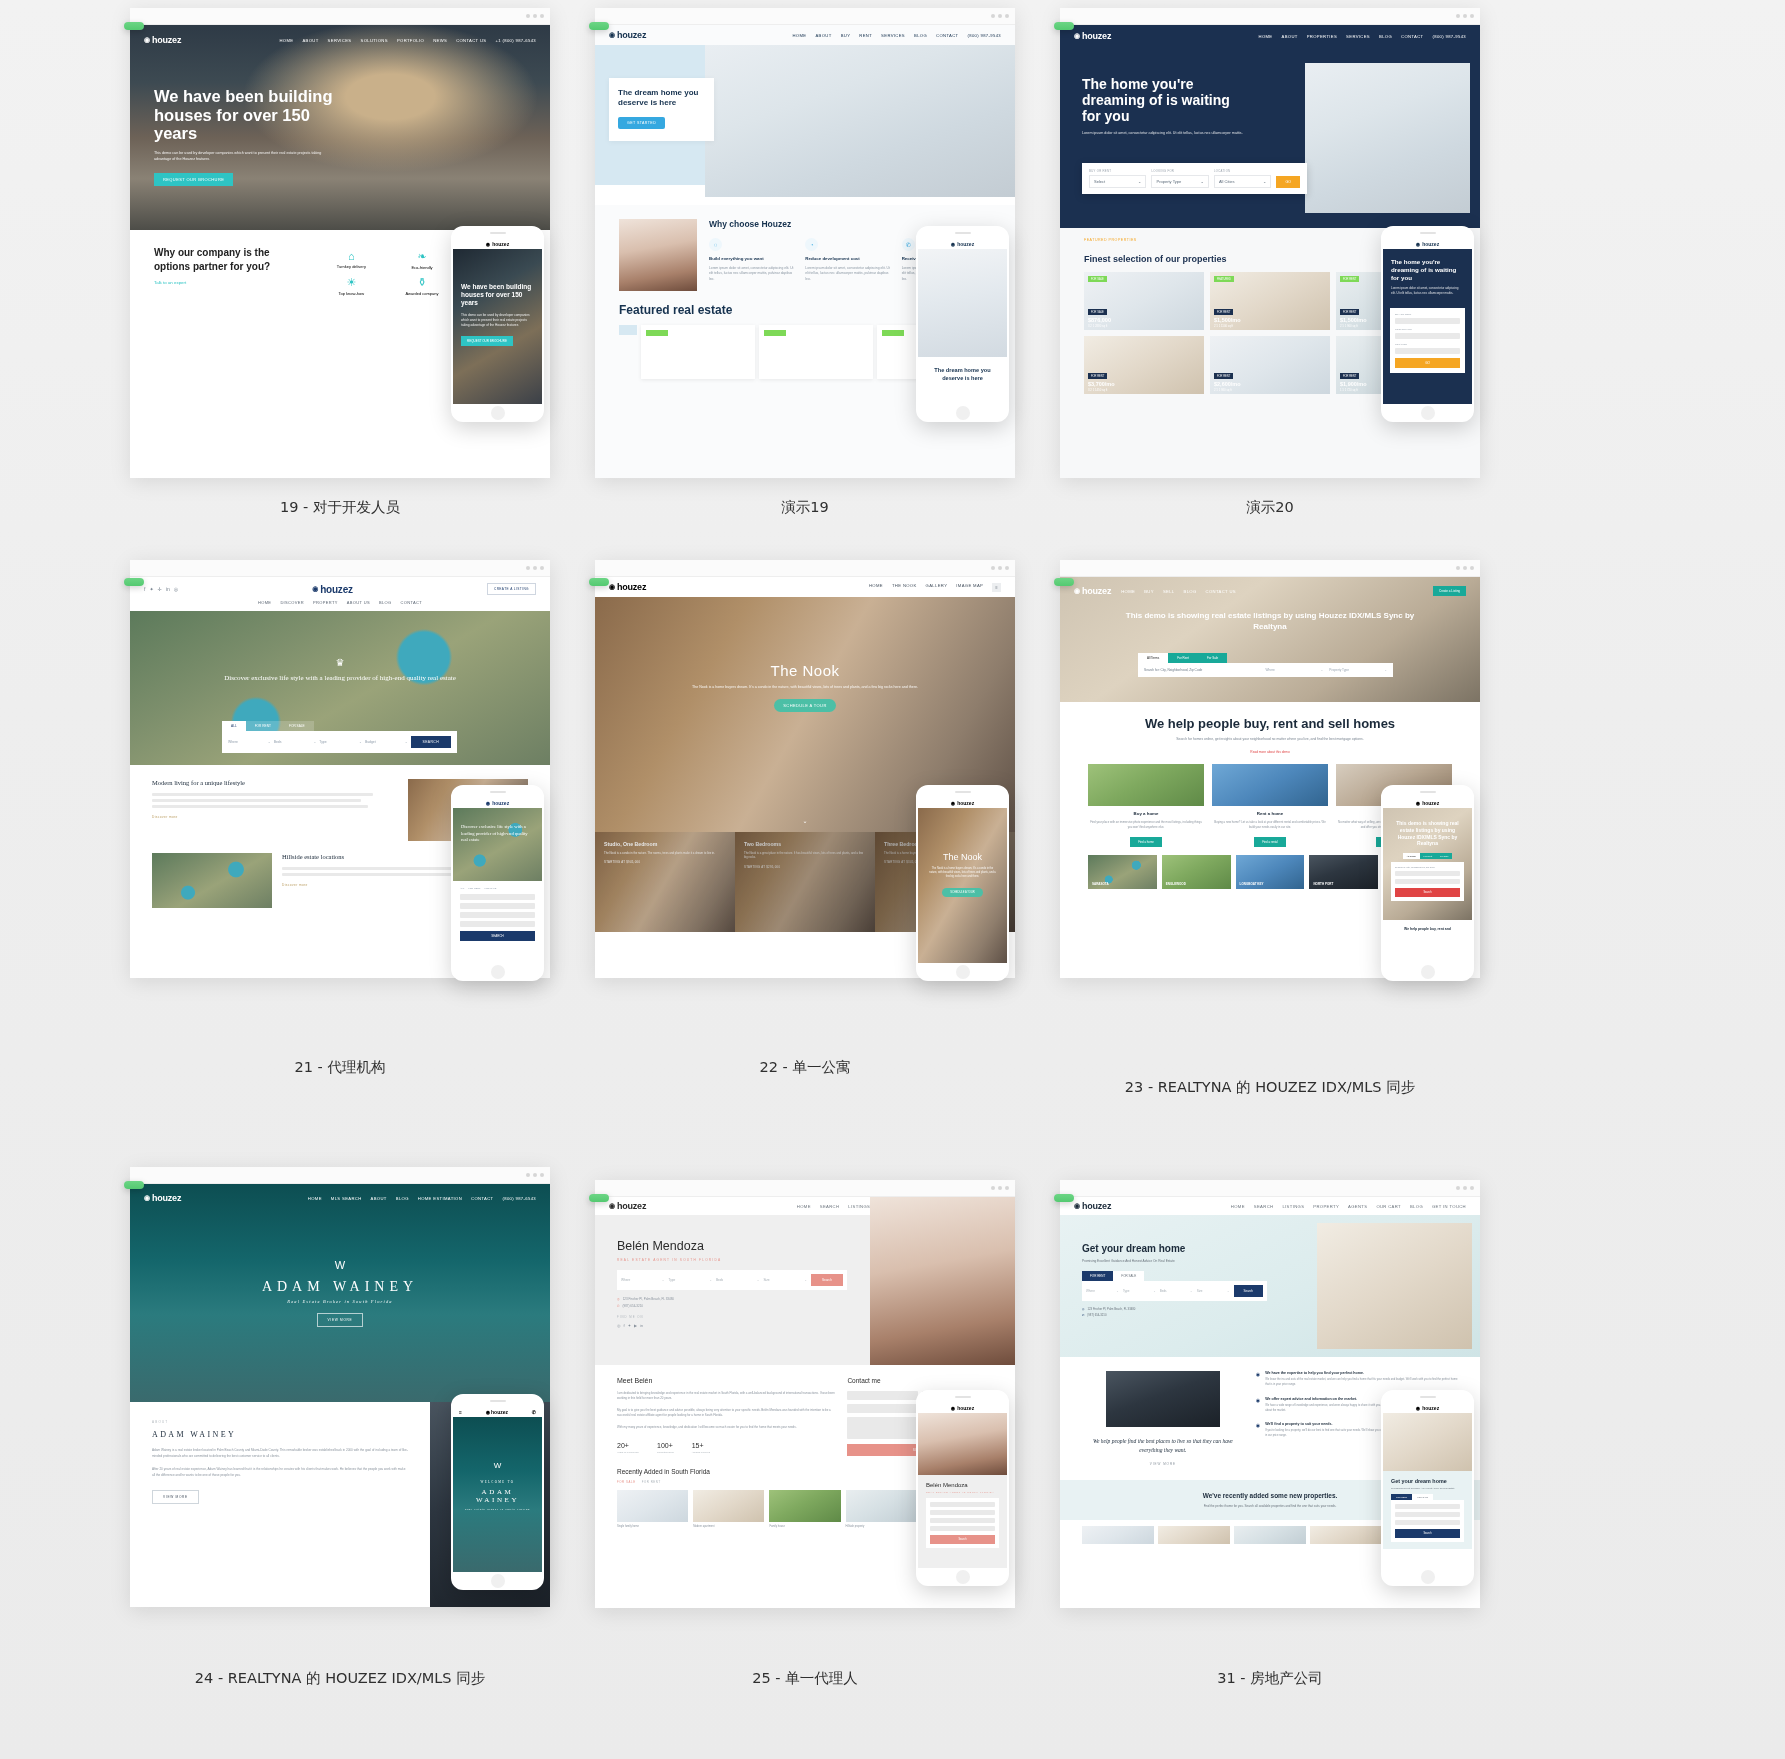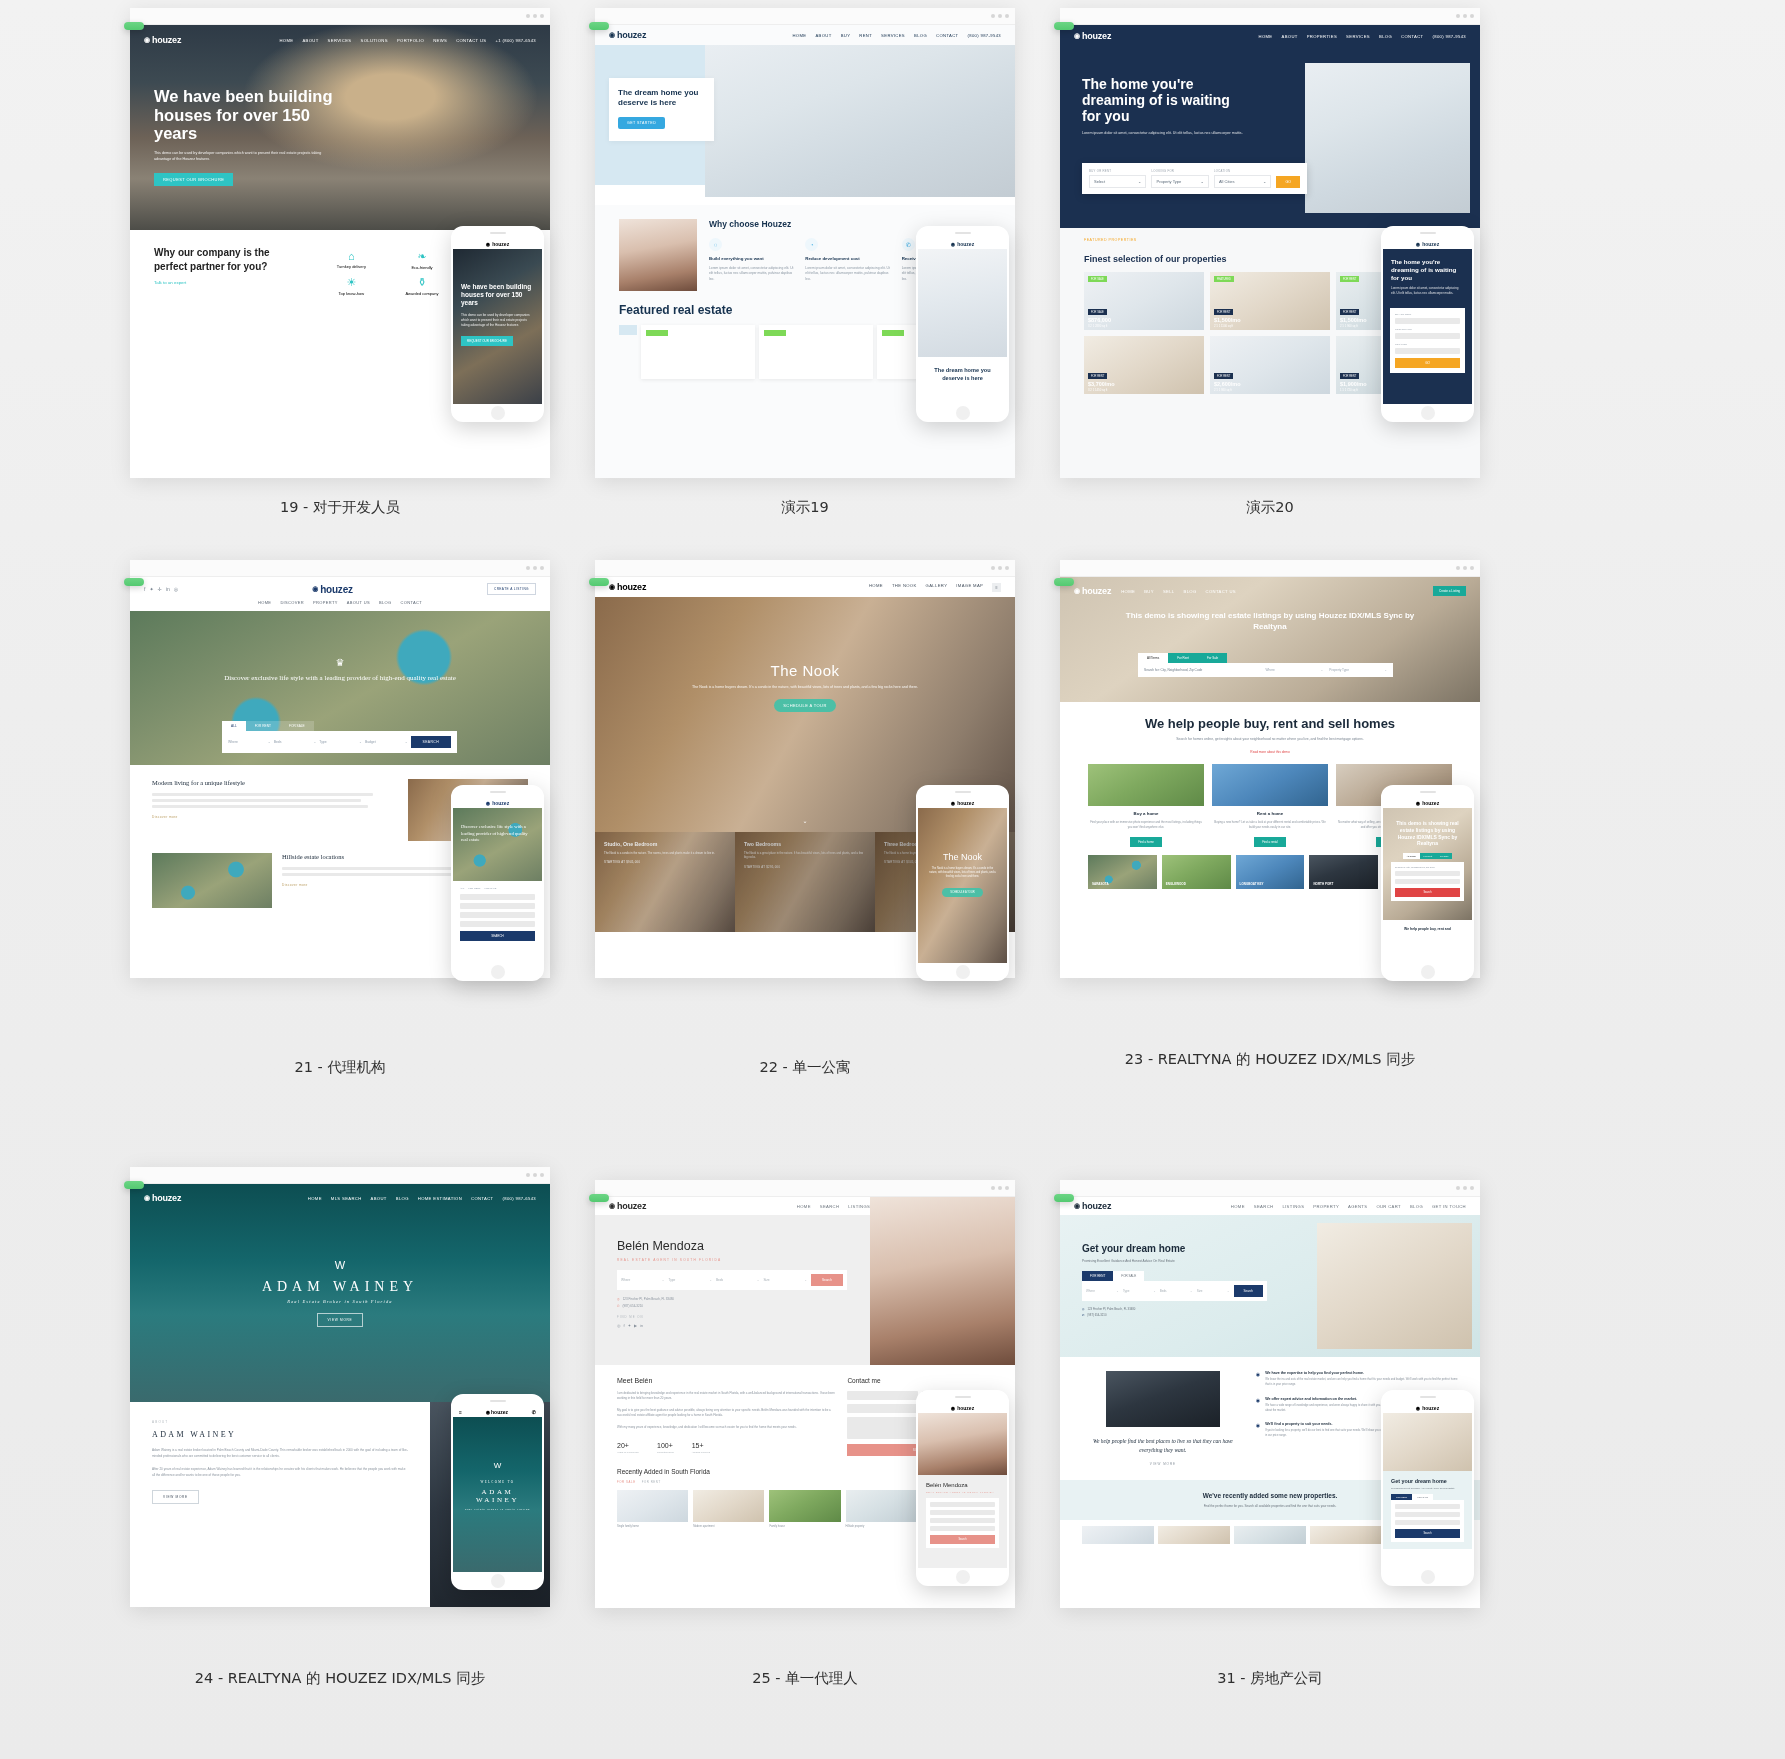--- a/index.html
+++ b/index.html
@@ -129,21 +129,21 @@
             </div>
             <div style="position:absolute;left:24px;top:62px;width:185px;color:#fff;z-index:3">
               <div class="h1" style="font-size:16.5px">We have been building houses for over 150 years</div>
               <div class="ptxt" style="margin-top:8px;opacity:.92">This demo can be used by developer companies which want to present their real estate projects taking advantage of the Houzez features</div>
               <div class="pbtn" style="margin-top:10px;background:#2ec4c4">REQUEST OUR BROCHURE</div>
             </div>
           </div>
 
           <div style="padding:16px 24px 6px;background:#fff;display:flex;gap:14px;">
             <div style="width:150px">
-              <div class="sect-h" style="font-size:10px;color:#222;line-height:1.35">Why our company is the perfect partner for you?</div>
+              <div class="sect-h" style="font-size:10px;color:#222;line-height:1.35">Why our company is the options partner for you?</div>
               <div style="font-size:4.4px;color:#2ec4c4;margin-top:7px">Talk to an expert</div>
             </div>
             <div style="flex:1;display:grid;grid-template-columns:repeat(3,1fr);gap:6px 4px;text-align:center;padding-top:4px">
               <div>
                   <div style="font-size:11px;color:#2ec4c4">⌂</div>
                   <div style="font-size:4px;margin-top:2px">Turnkey delivery</div>
                 </div>
               <div>
                   <div style="font-size:11px;color:#2ec4c4">❧</div>
                   <div style="font-size:4px;margin-top:2px">Eco-friendly</div>
@@ -698,21 +698,21 @@
               <div class="faux" style="height:5px;margin-top:3px"></div>
               <div style="background:#e04444;color:#fff;font-size:2.6px;padding:3px;margin-top:4px">Search</div>
             </div>
           </div>
           <div style="text-align:center;font-size:3.4px;font-weight:bold;color:#1b2a3a;padding:7px 6px">We help people buy, rent and</div>
         </div>
         <div class="phome">
             <i></i>
           </div>
       </div>
-      <div class="caption" style="top:464px">23 - REALTYNA 的 HOUZEZ IDX/MLS 同步</div>
+      <div class="caption" style="top:492px">23 - REALTYNA 的 HOUZEZ IDX/MLS 同步</div>
     </div>
   </div>
 
   <div class="row">
 
     <div class="cell c1">
       <div class="newbadge" style="top:9px"></div>
       <div class="browser" style="top:-5px;height:440px">
         <div class="bbar">
           <span class="dot"></span>

